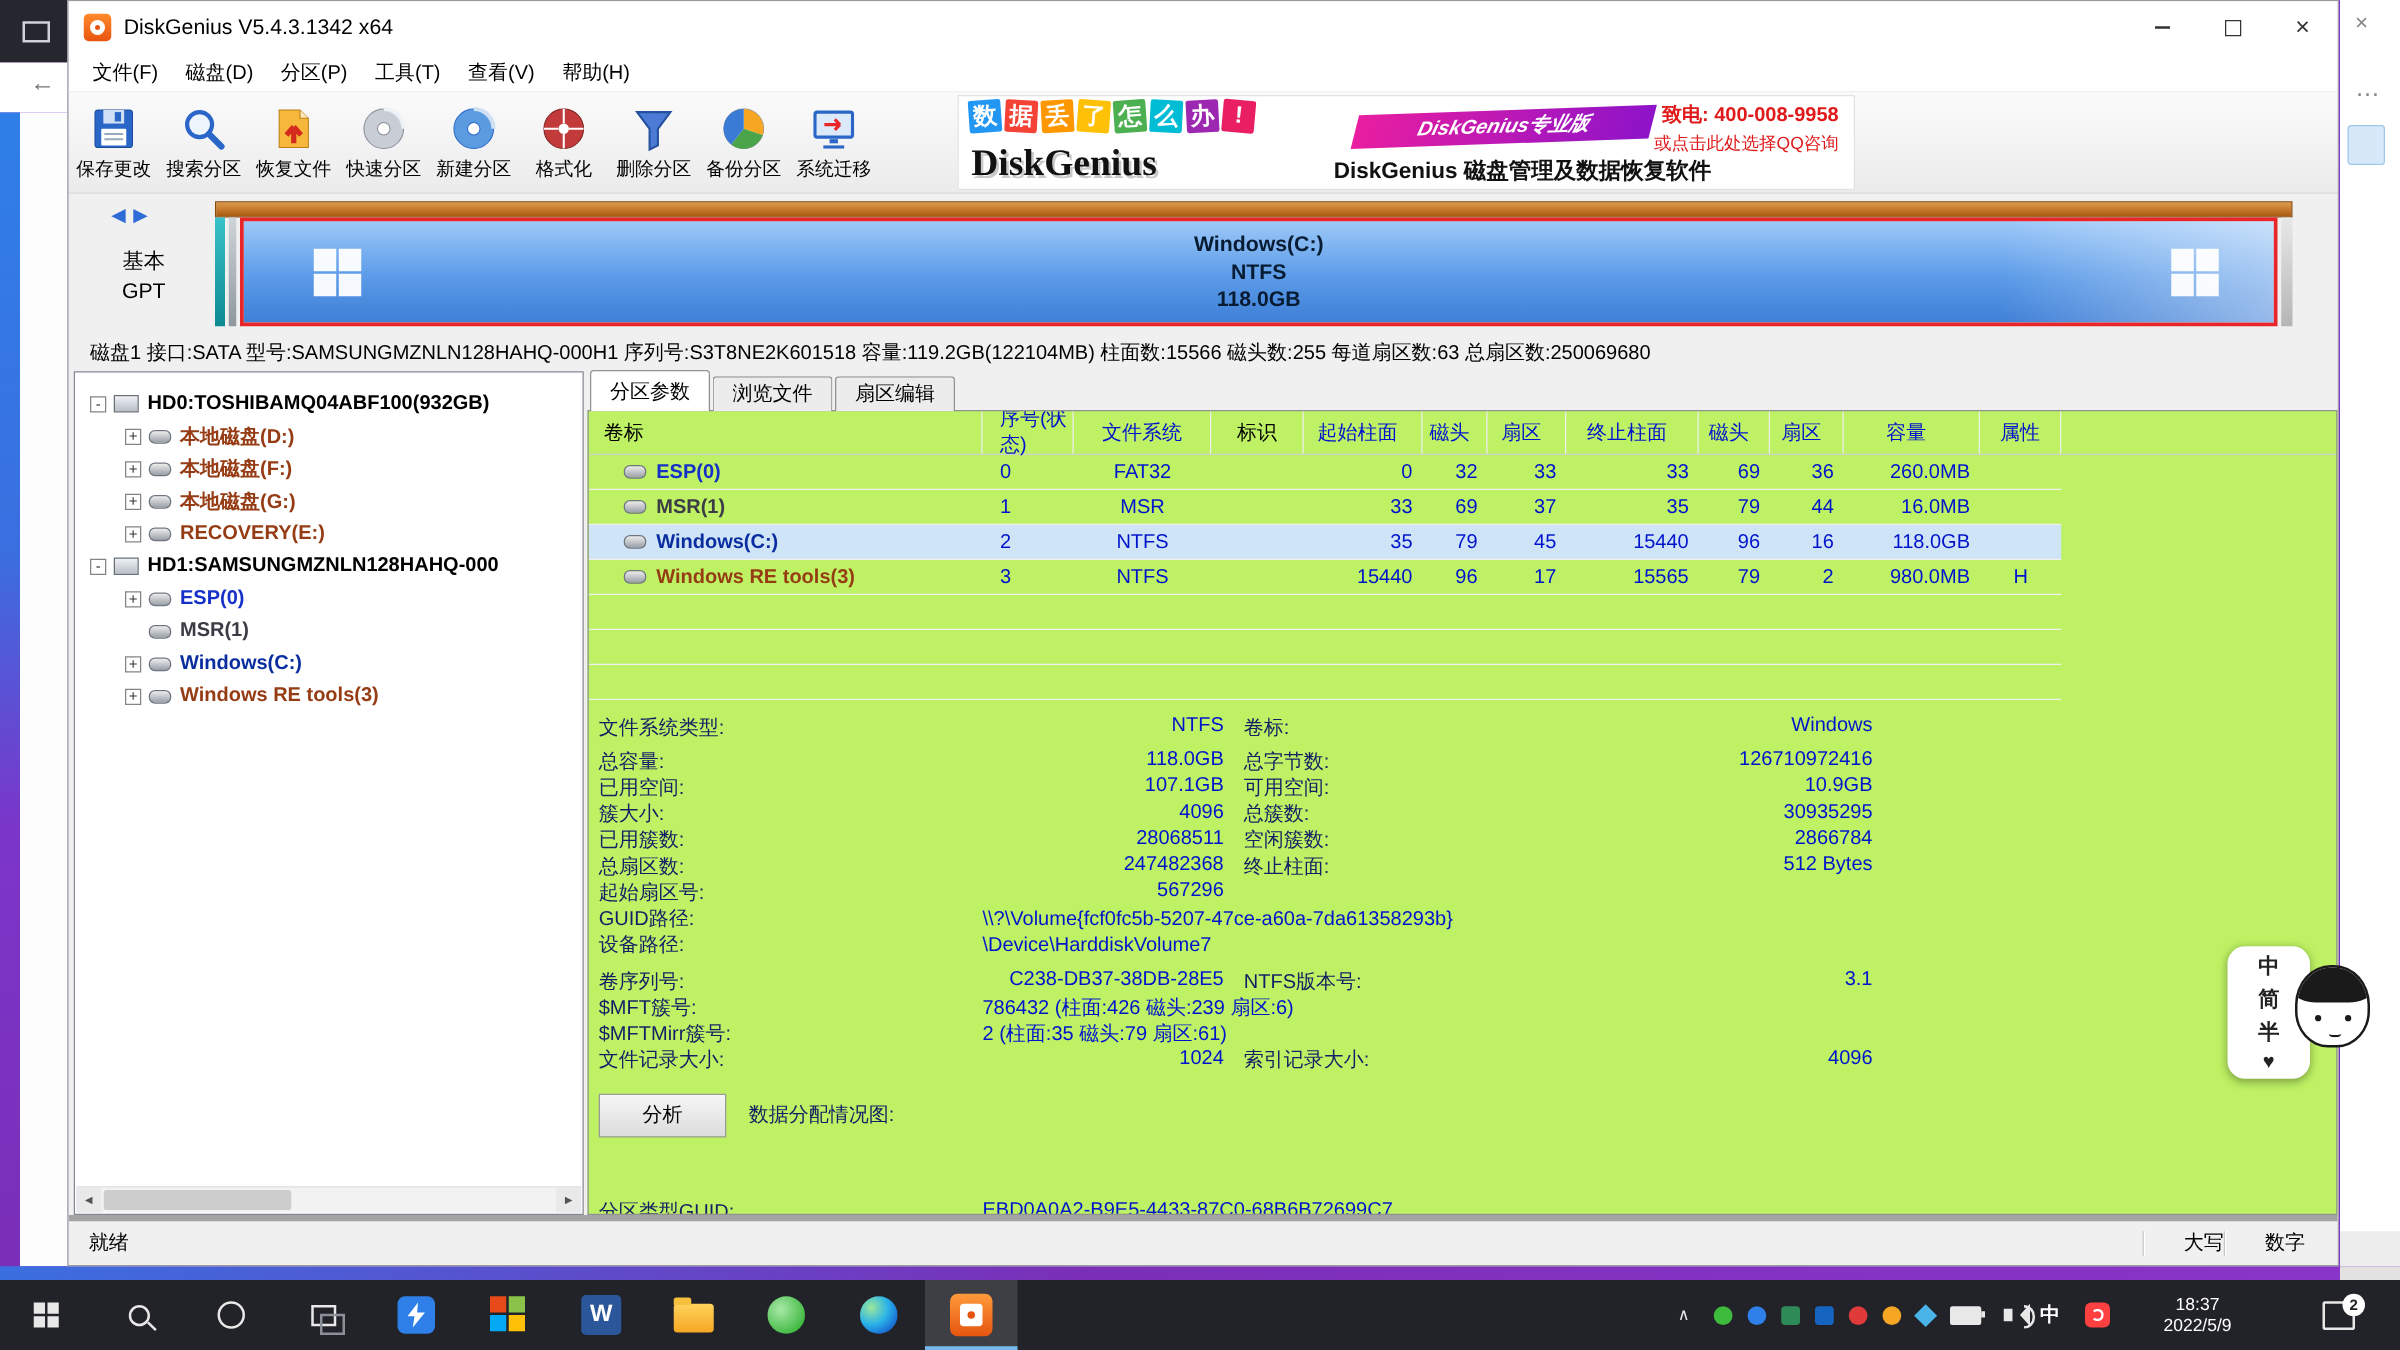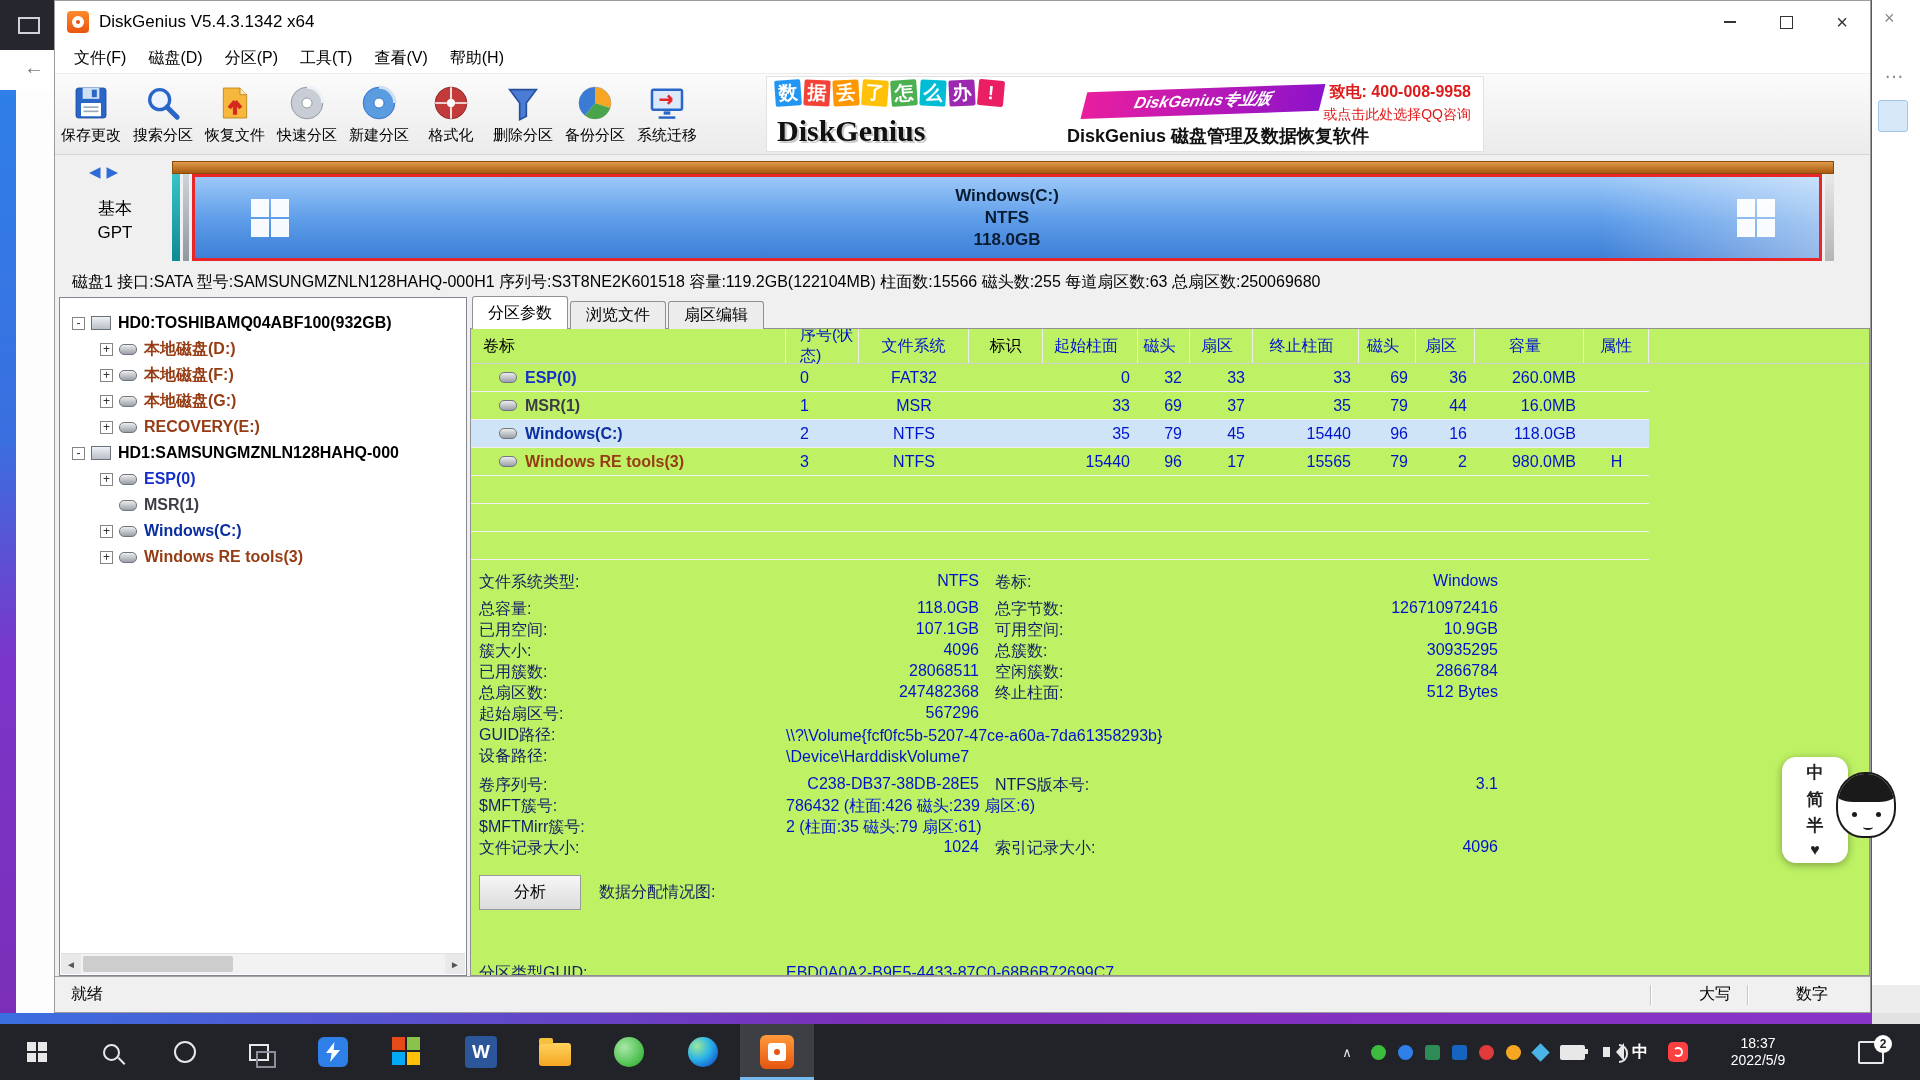--- a/index.html
+++ b/index.html
@@ -167,22 +167,22 @@
   .pair.r{width:503px;margin-left:16px;}
   .dl{color:#141e64;}
   .dv{color:#0014cc;}
   .wlabel{width:307px;flex:0 0 307px;}
   .analyze-row{display:flex;align-items:center;margin-top:16px;height:34px;}
   .analyze-btn{width:100px;height:33px;background:linear-gradient(#f6f6f6,#dcdcdc);
     border:1px solid #9a9a9a;font-size:16px;color:#000;display:flex;align-items:center;justify-content:center;}
   .alloc-label{margin-left:18px;color:#141e64;}
   .clipped{position:absolute;left:8px;bottom:-10px;height:24px;display:flex;align-items:center;font-size:16px;}
 
-  .statusbar{height:35px;background:#f0f0f0;border-top:1px solid #a3a3a3;display:flex;
-    align-items:center;font-size:16px;flex:0 0 auto;color:#000;gap:16px;}
+  .statusbar{height:35px;background:#f0f0f0;border-top:5px solid #a3a3a3;display:flex;
+    align-items:center;font-size:16px;flex:0 0 auto;color:#000;}
   .statusbar .ready{padding-left:16px;}
   .sdivider{width:1px;height:20px;background:#c6c6c6;box-shadow:1px 0 0 #fff;}
   .scell{width:64px;text-align:right;}
   .send{width:26px;}
 
   
   .taskbar{position:absolute;left:0;top:1024px;width:1920px;height:56px;background:#222329;
     display:flex;align-items:center;z-index:40;}
   .tkb{width:74px;height:56px;display:flex;align-items:center;justify-content:center;flex:0 0 74px;}
   .tkb.active-app{background:rgba(255,255,255,.13);box-shadow:inset 0 -3px 0 #76b9ed;}

